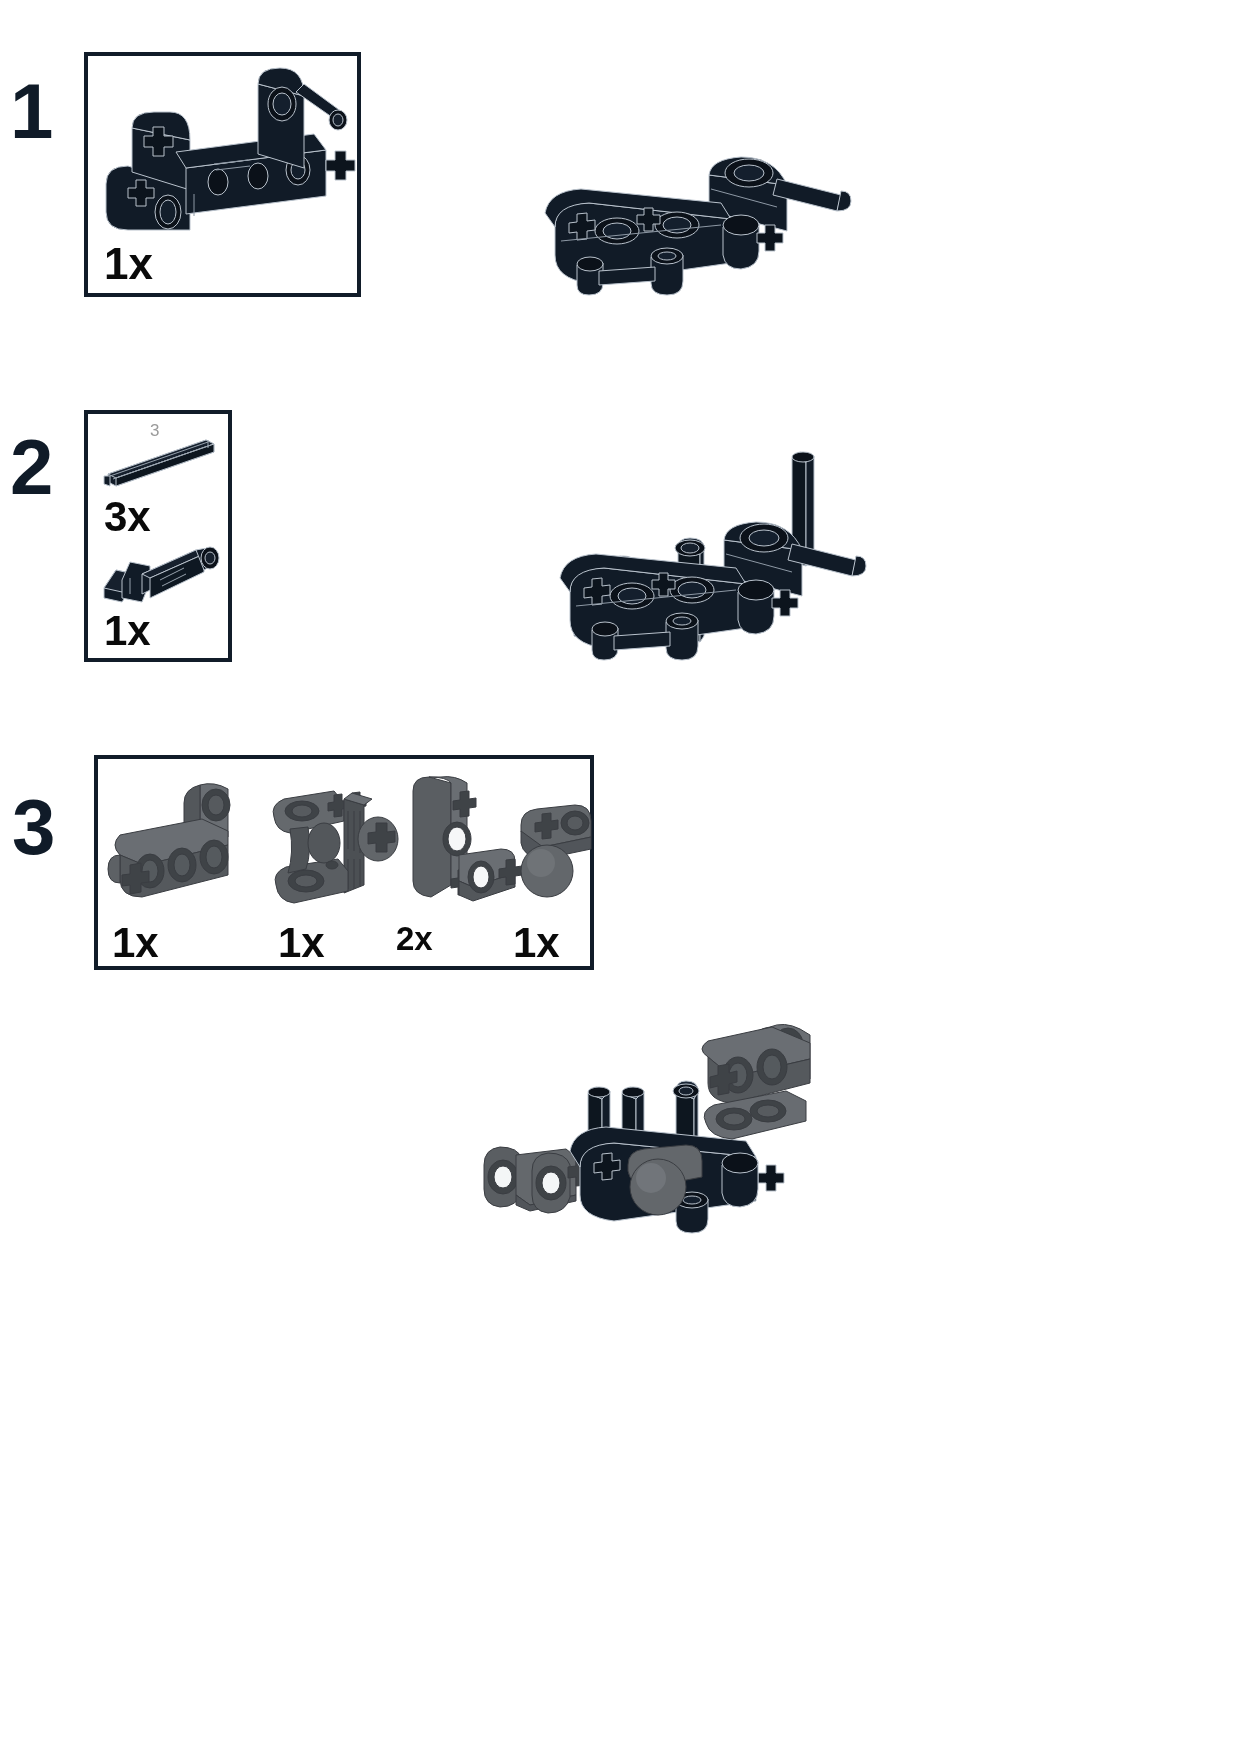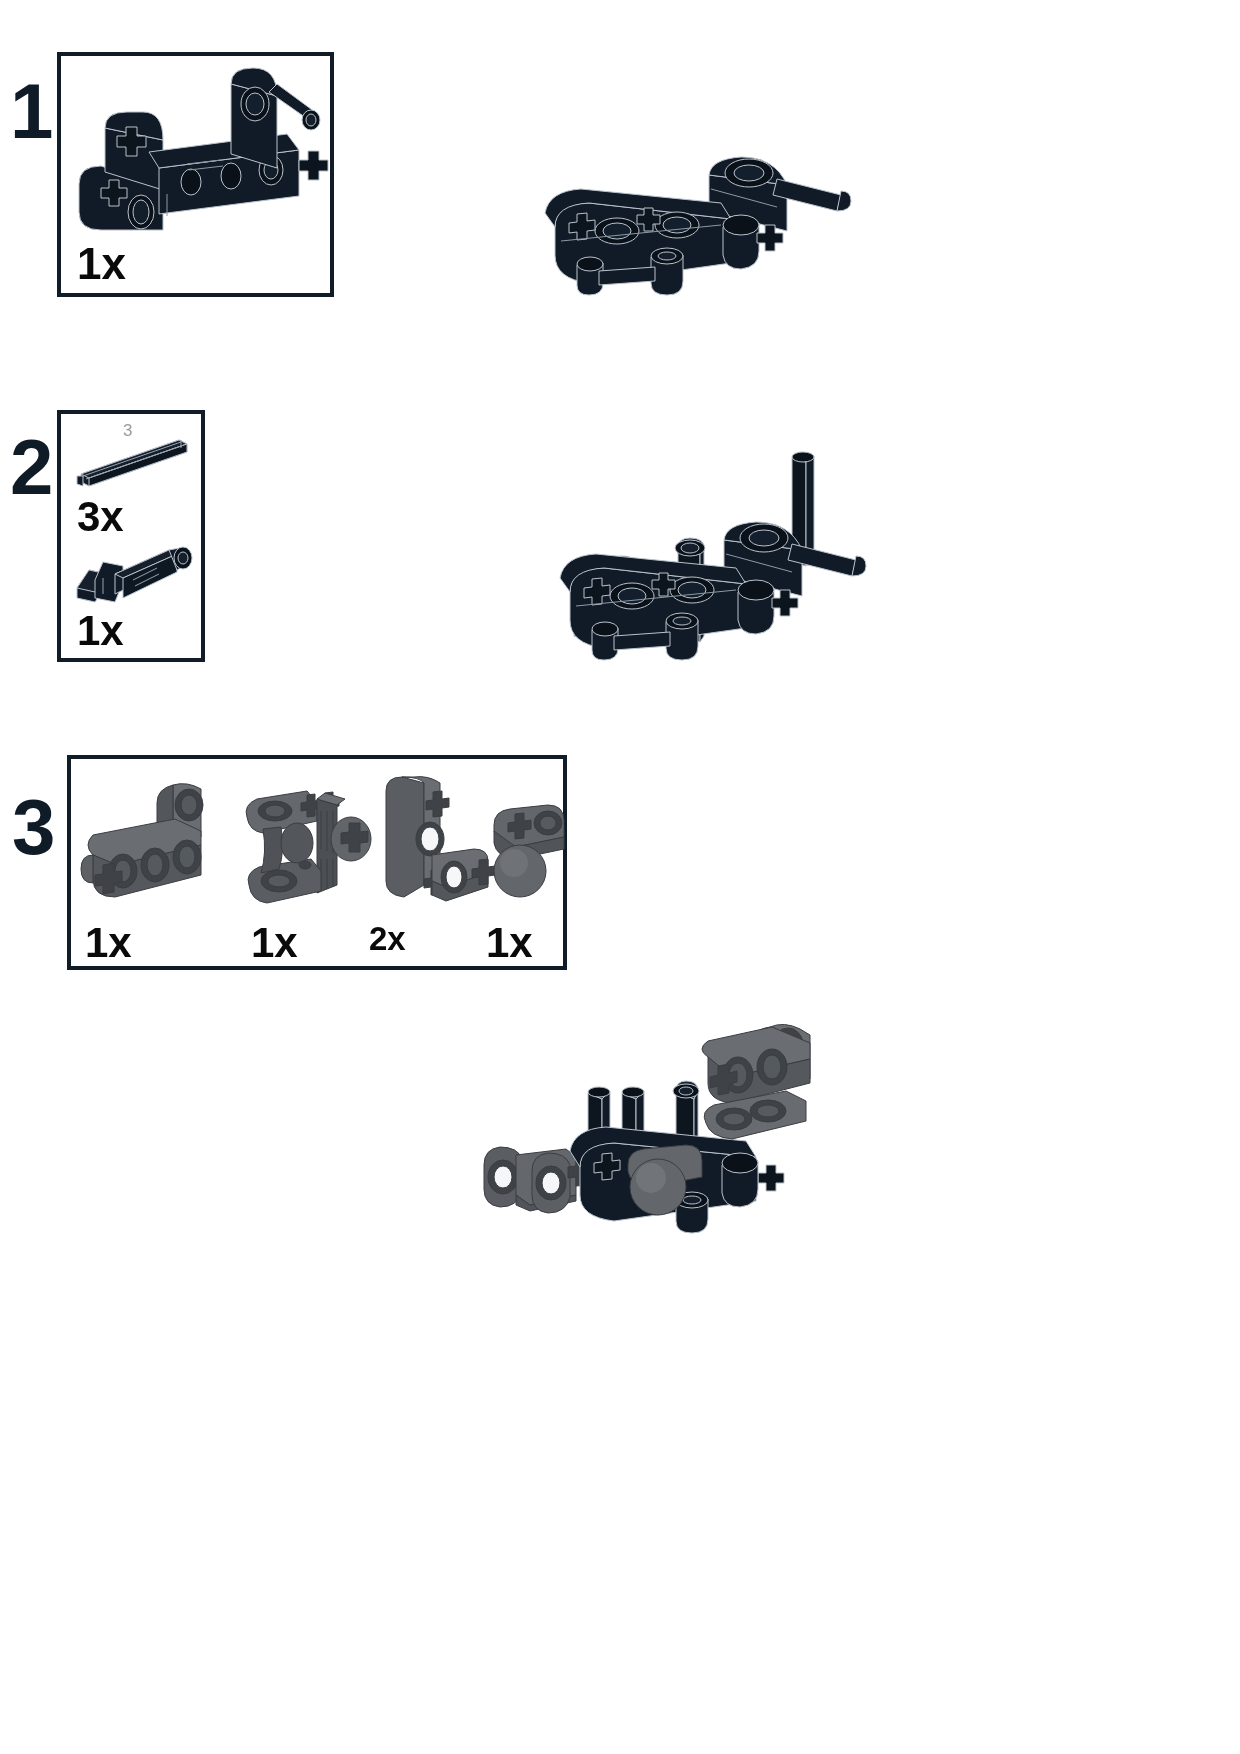--- a/index.html
+++ b/index.html
@@ -32,20 +32,21 @@
     letter-spacing: -1px;
     user-select: none;
   }
 
   
   .callout {
     position: absolute;
     border: 4px solid #111c29;
     background: #ffffff;
     box-sizing: border-box;
+    margin-left: 27px;
   }
 
   
   .count {
     position: absolute;
     font-family: "Liberation Sans", sans-serif;
     font-weight: bold;
     color: #0a0a0a;
     line-height: 1;
     white-space: nowrap;

